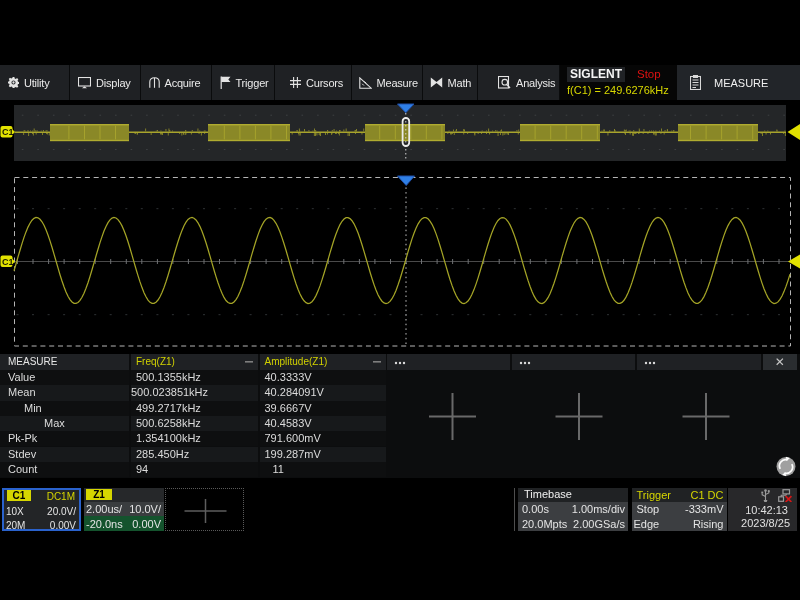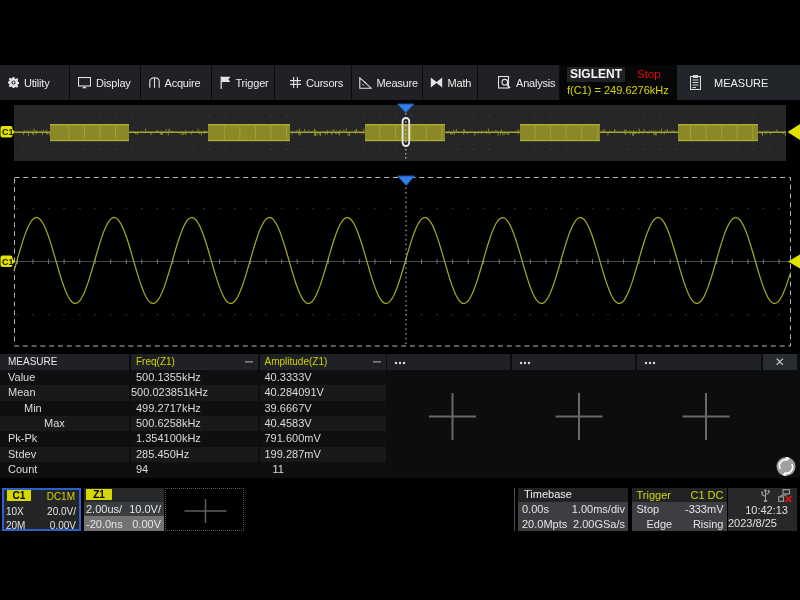--- a/index.html
+++ b/index.html
@@ -719,21 +719,21 @@
         <span>20M</span>
         <span>0.00V</span>
       </div>
   </div>
   <div class="chbox" style="left:84px;width:80px;background:#26282a;">
     <div class="badge" style="left:2px;top:0.5px;width:26px;">Z1</div>
     <div class="rr" style="left:0;right:0;top:13.5px;height:14.7px;background:#3a3d3f;padding:0 3px 0 2px;">
         <span>2.00us/</span>
         <span>10.0V/</span>
       </div>
-    <div class="rr" style="left:0;right:0;top:28.2px;height:14.8px;background:#737373;padding:0 3px 0 2px;">
+    <div class="rr" style="left:0;right:0;top:28.2px;height:14.8px;background:#14532d;padding:0 3px 0 2px;">
         <span>-20.0ns</span>
         <span>0.00V</span>
       </div>
   </div>
   <div class="chbox" style="left:165px;width:79px;height:43px;border:1px dotted #5a5a5a;">
     <svg width="77" height="41">
         <path d="M18.5 22 H60.5 M39.5 10 V34" stroke="#5e5e5e" stroke-width="1.5"></path>
       </svg>
   </div>
   <div class="chbox" style="left:514px;width:1px;height:43px;background:#4e4e4e;"></div>
@@ -750,21 +750,21 @@
   </div>
   <div class="chbox" style="left:631.5px;width:95px;">
     <div class="rr" style="left:0;right:0;top:0;height:13.5px;background:#202224;color:#d6d600;padding:0 3px 0 5px;">
         <span>Trigger</span>
         <span>C1 DC</span>
       </div>
     <div class="rr" style="left:0;right:0;top:13.5px;height:14.7px;background:#3c3e41;padding:0 3px 0 5px;">
         <span>Stop</span>
         <span>-333mV</span>
       </div>
-    <div class="rr" style="left:0;right:0;top:28.2px;height:14.8px;background:#3c3e41;padding:0 3px 0 15px;">
+    <div class="rr" style="left:0;right:0;top:28.2px;height:14.8px;background:#3c3e41;padding:0 3px 0 2px;">
         <span>Edge</span>
         <span>Rising</span>
       </div>
   </div>
   <div class="chbox" style="left:728px;width:69px;background:#28282a;">
     <div style="position:absolute;top:1px;right:5px;">
       <svg width="11" height="13" viewBox="0 0 11 13">
           <g stroke="#9a9a9a" stroke-width="1.1" fill="none">
             <path d="M5.5 2 V11"></path>
             <path d="M5.5 7.5 L2.2 5.8 V4.5"></path>
@@ -780,15 +780,15 @@
             <rect x="5" y="0.7" width="6.5" height="4.2"></rect>
             <rect x="0.7" y="7.8" width="4.8" height="4.5"></rect>
           </g>
           <path d="M3.2 7.8 V6.2 H8.2 M8.2 4.9 V6.2" stroke="#9a9a9a" stroke-width="1.1" fill="none"></path>
           <g stroke="#d81616" stroke-width="1.7">
             <path d="M7.6 7.2 L13.4 13 M13.4 7.2 L7.6 13"></path>
           </g>
         </svg>
     </div>
     <div class="abs" style="top:15.5px;left:0;right:9px;text-align:right;color:#e0e0e0;">10:42:13</div>
-    <div class="abs" style="top:28.5px;left:0;right:7px;color:#e0e0e0;">2023/8/25</div>
+    <div class="abs" style="top:28.5px;left:0;right:7px;text-align:right;color:#e0e0e0;">2023/8/25</div>
   </div>
 </div>
 
 </body></html>

